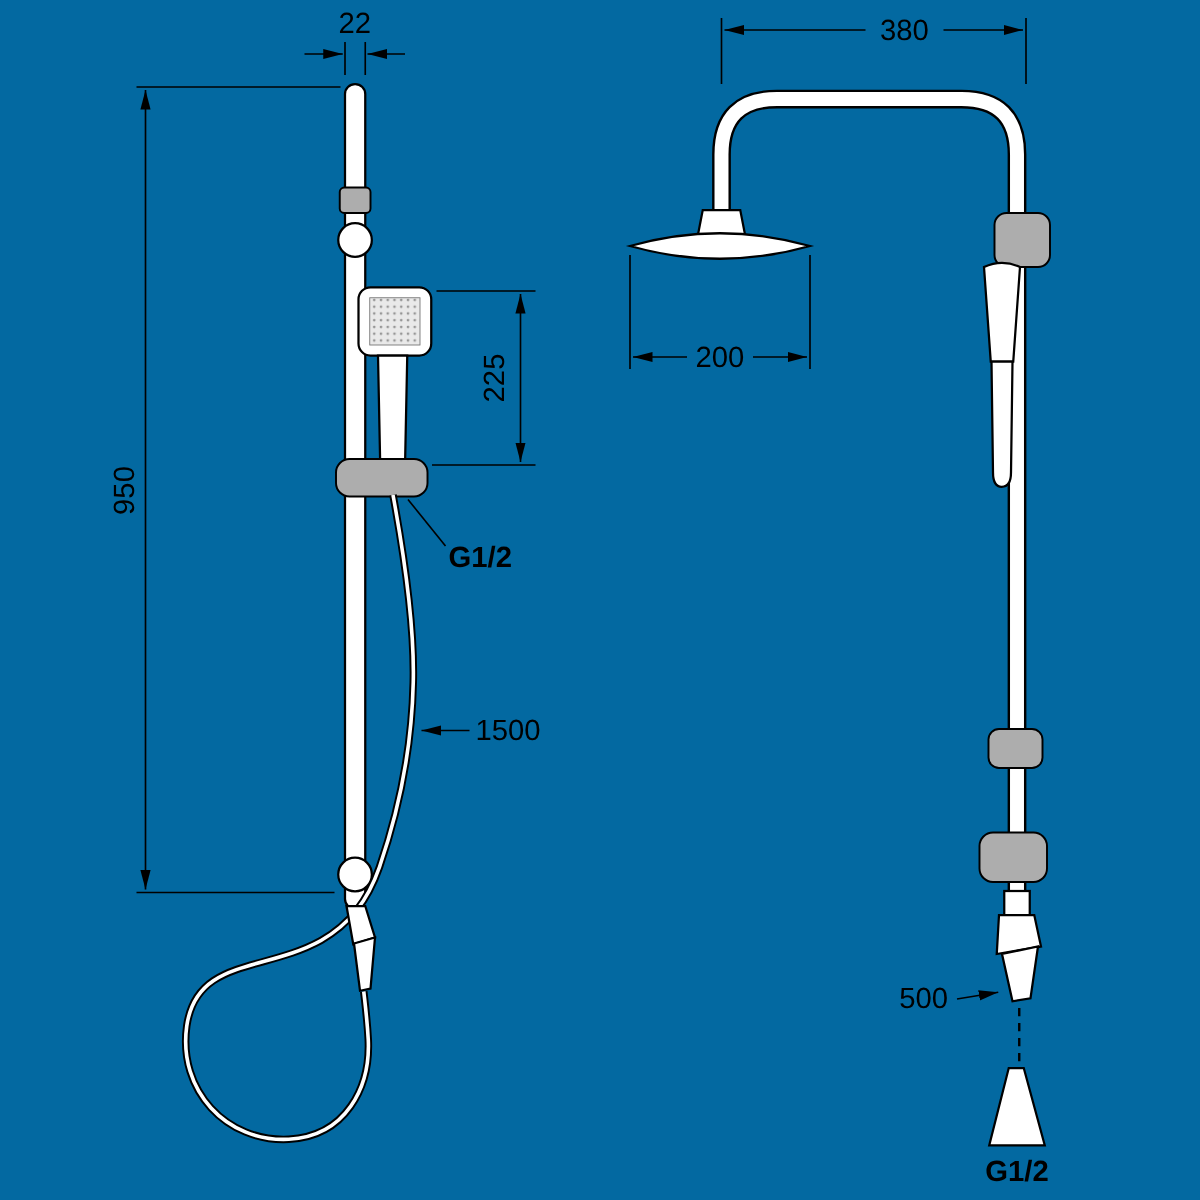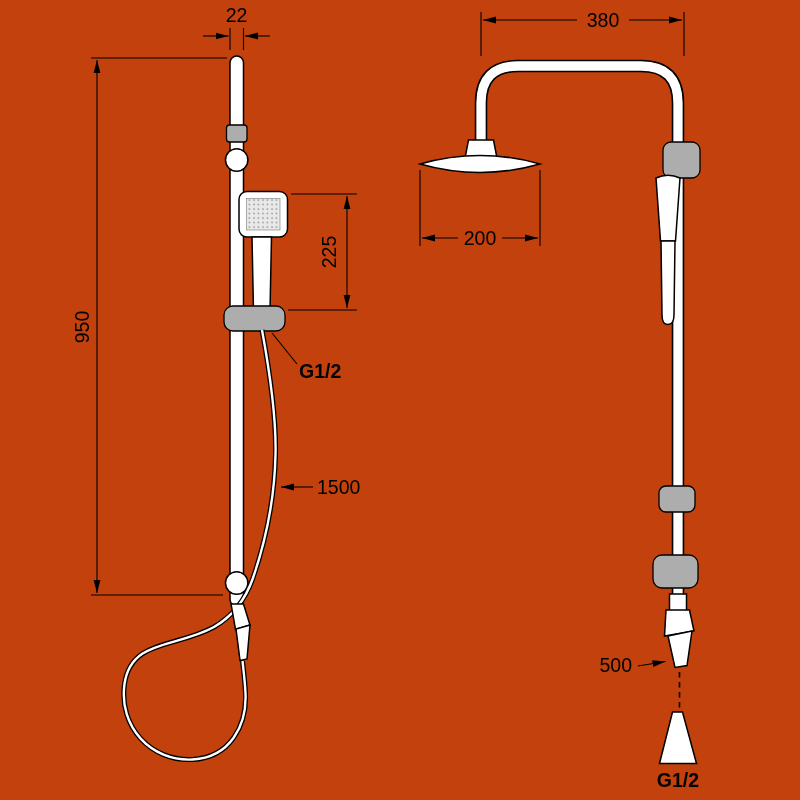--- a/index.html
+++ b/index.html
@@ -1,16 +1,16 @@
 <!DOCTYPE html>
 <html><head>
 <meta charset="utf-8">
 <style>
   html,body{margin:0;padding:0;background:#ffffff;}
-  .stage{width:800px;height:800px;position:relative;background:#c2410c;overflow:hidden;}
+  .stage{width:800px;height:800px;position:relative;background:#0369a1;overflow:hidden;}
   svg{display:block;}
   .thin{stroke:#000;stroke-width:1.1;fill:none;}
   .outline{stroke:#000;stroke-width:1.5;fill:#ffffff;}
   .gray{fill:#adadad;stroke:#000;stroke-width:1.3;}
   .pipe-outer{stroke:#000;stroke-width:12.5;fill:none;}
   .pipe-inner{stroke:#ffffff;stroke-width:9.3;fill:none;}
   .hose-outer{stroke:#000;stroke-width:5;fill:none;}
   .hose-inner{stroke:#ffffff;stroke-width:2.4;fill:none;}
   text{font-family:"Liberation Sans",sans-serif;font-size:19.5px;fill:#000;}
   .bold{font-weight:bold;}

